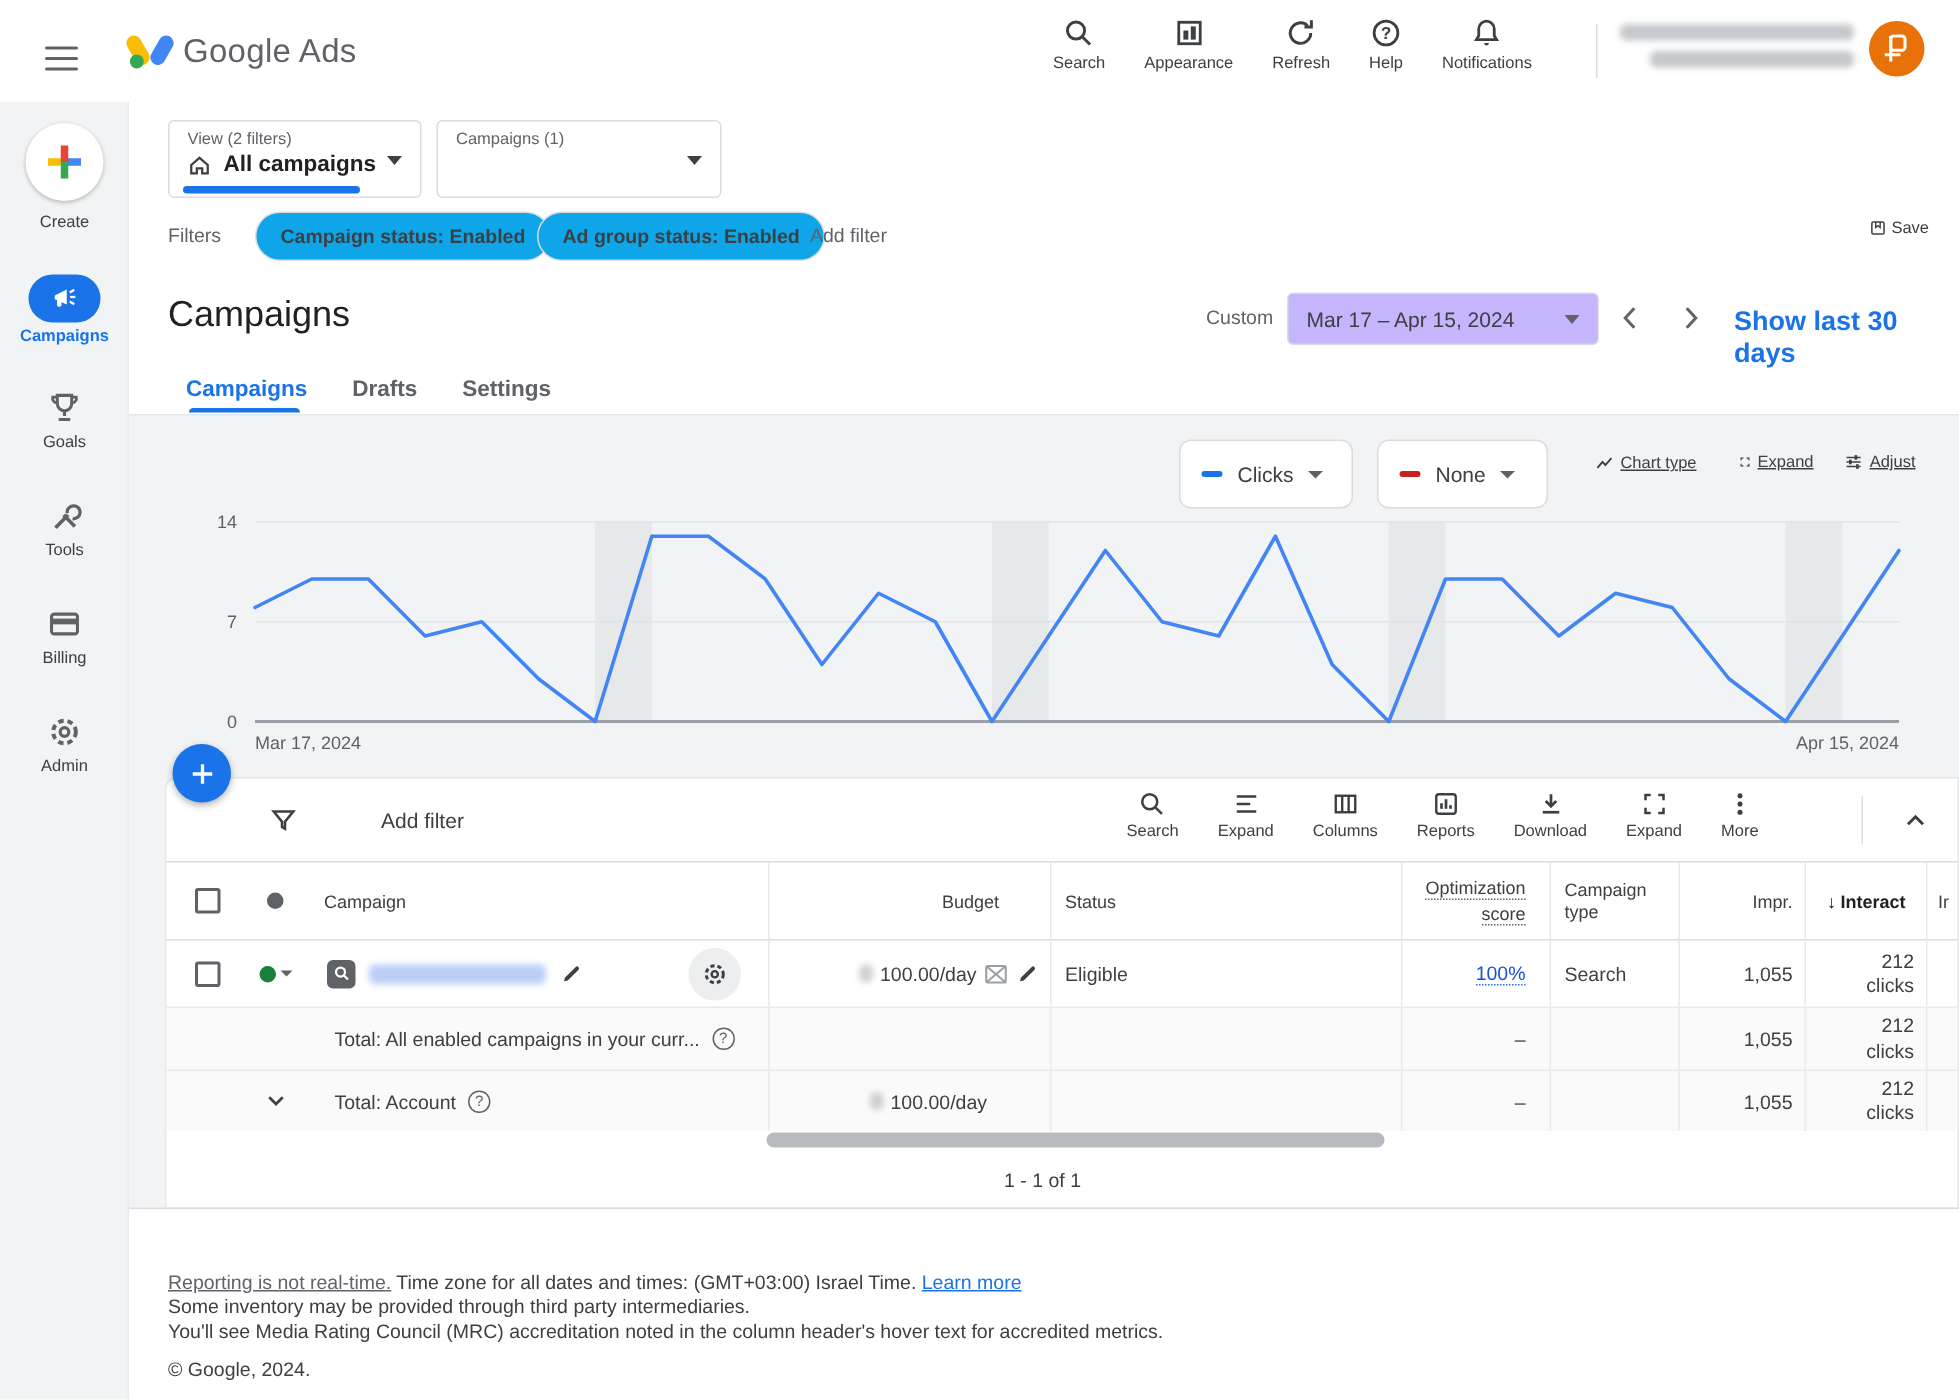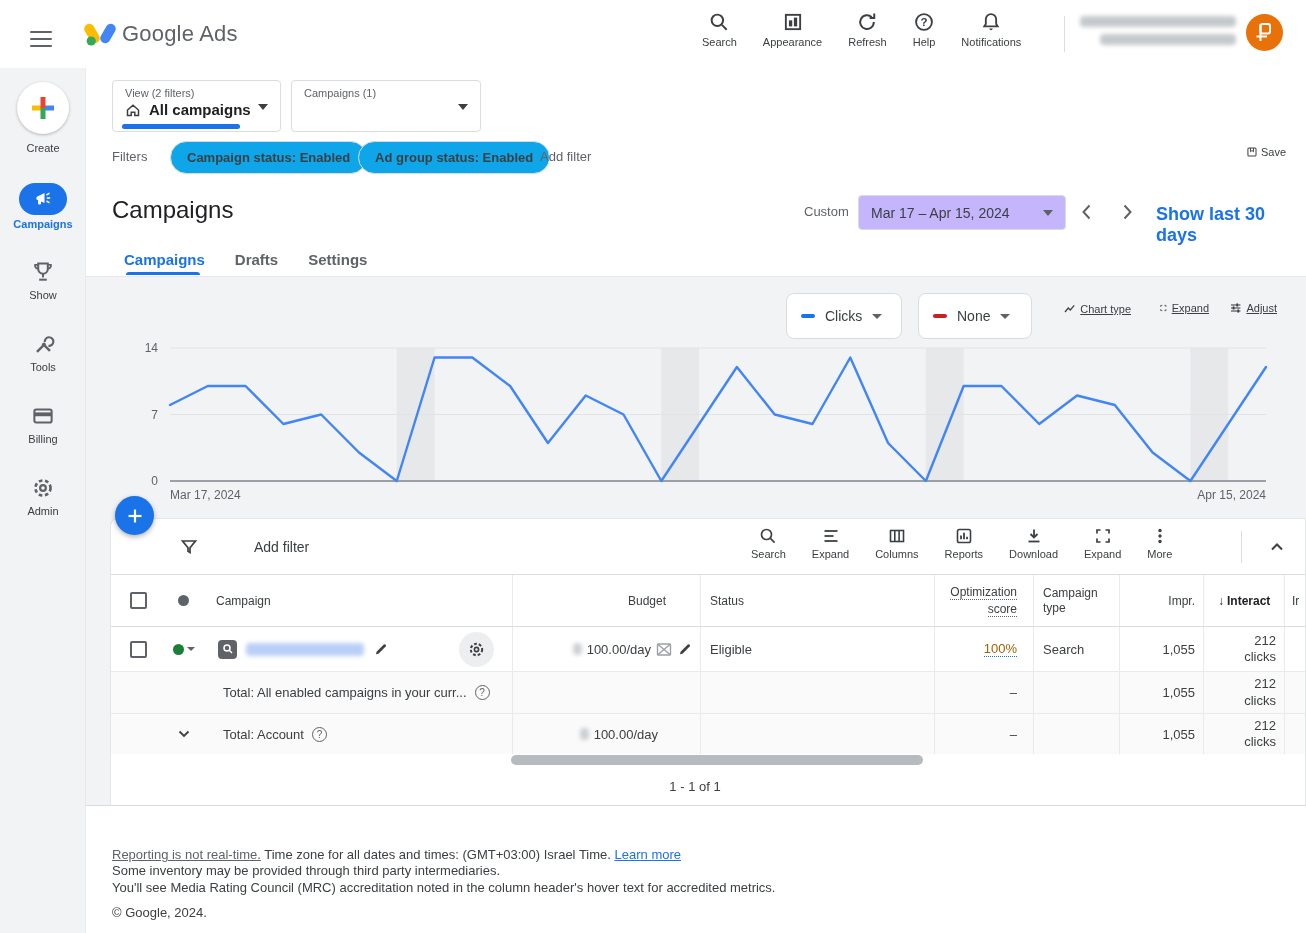--- a/index.html
+++ b/index.html
@@ -158,21 +158,21 @@
   <div class="side-lbl" style="top:150px;color:#1a73e8;font-weight:bold;">Campaigns</div>
 
   <div class="abs" style="left:31px;top:192px;">
     <svg width="24" height="24" viewBox="0 0 20 20">
       <path d="M6 3 h8 v4.5 a4 4 0 0 1 -8 0 Z" fill="none" stroke="#5f6368" stroke-width="1.7"></path>
       <path d="M6 4 H3.4 a2.6 2.6 0 0 0 2.8 3.2 M14 4 h2.6 a2.6 2.6 0 0 1 -2.8 3.2" fill="none" stroke="#5f6368" stroke-width="1.5"></path>
       <line x1="10" y1="11.5" x2="10" y2="14.5" stroke="#5f6368" stroke-width="1.7"></line>
       <line x1="6.8" y1="16.4" x2="13.2" y2="16.4" stroke="#5f6368" stroke-width="1.7"></line>
     </svg>
   </div>
-  <div class="side-lbl" style="top:221px;">Show</div>
+  <div class="side-lbl" style="top:221px;">Goals</div>
 
   <div class="abs" style="left:31px;top:264px;">
     <svg width="24" height="24" viewBox="0 0 20 20">
       <line x1="5" y1="16.5" x2="12" y2="9.5" stroke="#5f6368" stroke-width="2"></line>
       <path d="M11.5 8.5 a3.6 3.6 0 1 1 3 3" fill="none" stroke="#5f6368" stroke-width="1.8"></path>
       <line x1="9.5" y1="9.5" x2="15.8" y2="15.8" stroke="#5f6368" stroke-width="2"></line>
     </svg>
   </div>
   <div class="side-lbl" style="top:293px;">Tools</div>
 
@@ -446,21 +446,21 @@
               <line x1="14.5" y1="2" x2="1.5" y2="13" stroke="#9aa0a6" stroke-width="1.4"></line>
             </svg>
           <svg width="16" height="16" viewBox="0 0 16 16" style="cursor:pointer;">
               <path d="M3 13.2 L3.6 10.8 L10.8 3.6 a1.35 1.35 0 0 1 1.9 1.9 L5.5 12.7 Z" fill="#3c4043"></path>
             </svg>
         </div>
         <div class="bL" style="padding-left:9px;">
             <span>Eligible</span>
           </div>
         <div class="bL num" style="padding-right:16px;">
-            <span style="color:#a16207;border-bottom:1px dotted #1a73e8;cursor:pointer;margin-left:28px;">100%</span>
+            <span style="color:#1d4ed8;border-bottom:1px dotted #1a73e8;cursor:pointer;margin-left:28px;">100%</span>
           </div>
         <div class="bL" style="padding-left:9px;">
             <span>Search</span>
           </div>
         <div class="bL num" style="padding-right:8px;">
             <span>1,055</span>
           </div>
         <div class="bL num" style="padding-right:8px;">
             <span class="twoline" style="text-align:right;"><span>212</span><br><span>clicks</span></span>
           </div>

